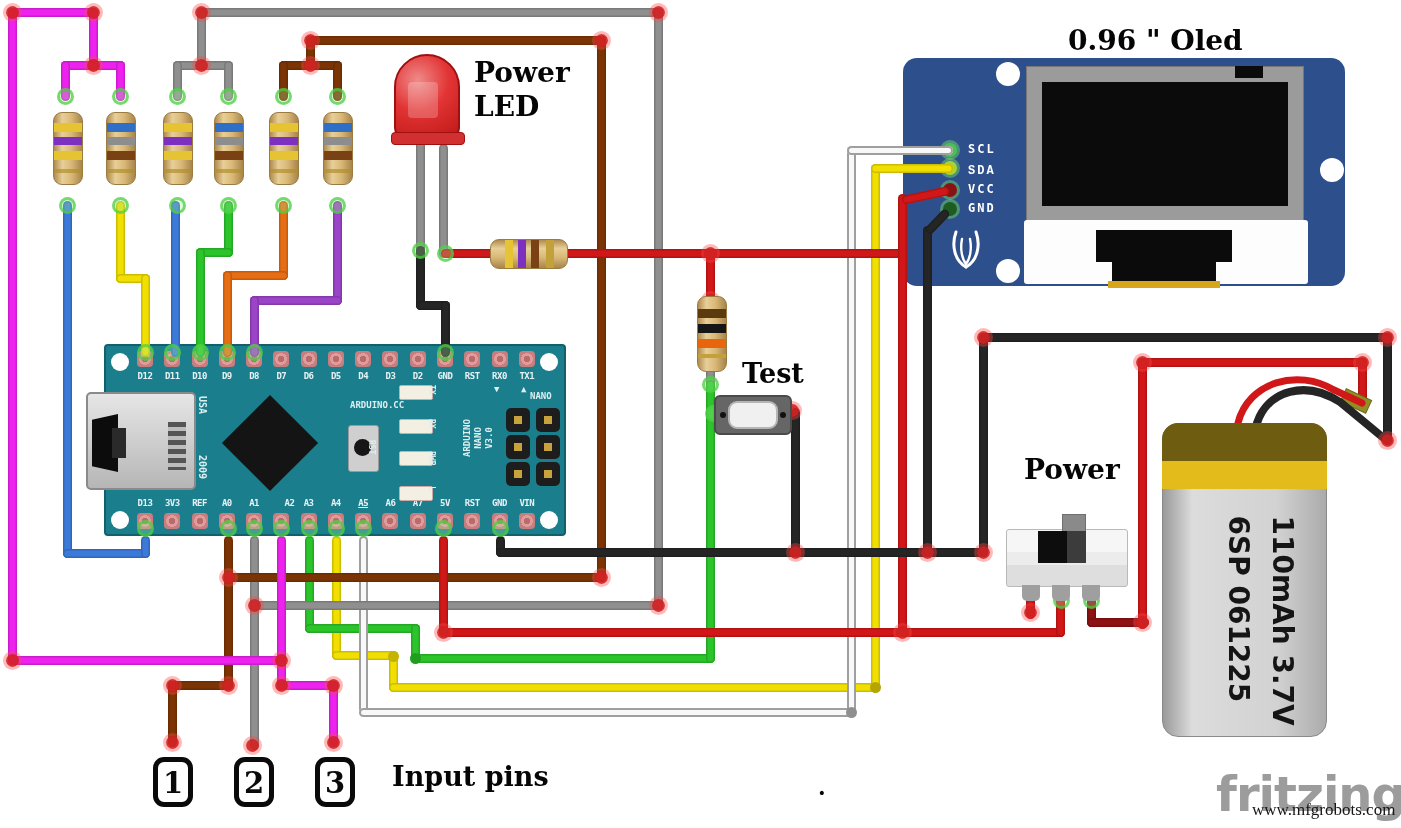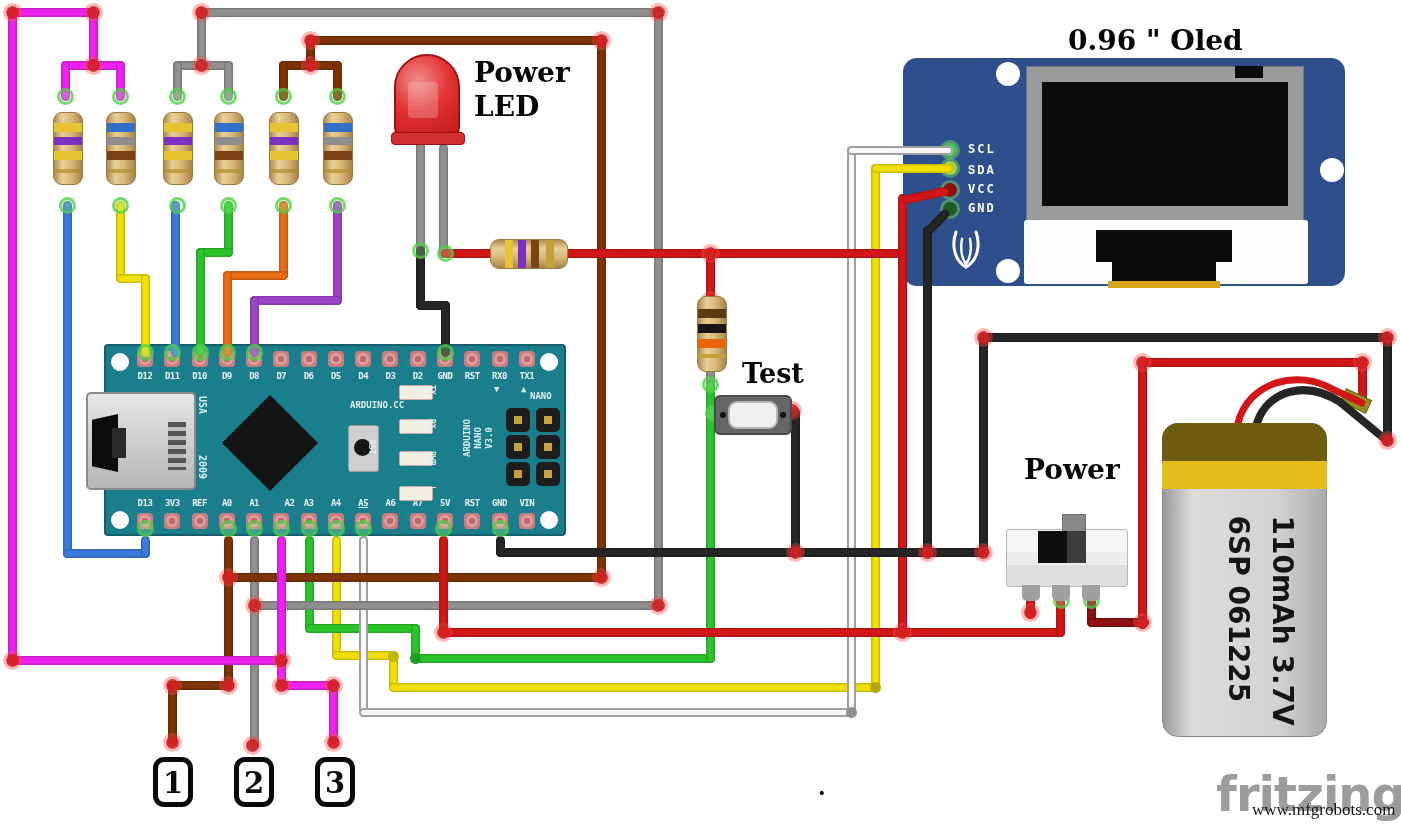--- a/index.html
+++ b/index.html
@@ -422,20 +422,21 @@
   <div class="abs" style="left:1162px;top:423px;width:165px;height:38px;border-radius:16px 16px 0 0;background:#6e5c10;"></div>
   <div class="abs" style="left:1162px;top:461px;width:165px;height:28px;background:#e3bc1b;"></div>
   <div class="btxt" style="left:1153px;top:584px;">6SP 061225</div>
   <div class="btxt" style="left:1197px;top:584px;">110mAh 3.7V</div>
 
   <div class="lbl" style="left:1068px;top:24px;font-size:28px;">0.96 " Oled</div>
   <div class="lbl" style="left:474px;top:56px;font-size:28px;">Power</div>
   <div class="lbl" style="left:474px;top:90px;font-size:28px;">LED</div>
   <div class="lbl" style="left:742px;top:358px;font-size:27px;text-align:center;">Test</div>
   <div class="lbl" style="left:1024px;top:453px;font-size:28px;">Power</div>
+  <div class="lbl" style="left:392px;top:761px;font-size:27px;">Input pins</div>
   <div class="lbl" style="left:818px;top:774px;font-size:22px;">.</div>
 
   <div id="boxes" class="abs" style="left:0;top:0;">
       <div class="numbox" style="left:153px;top:757px;">1</div>
       <div class="numbox" style="left:234px;top:757px;">2</div>
       <div class="numbox" style="left:315px;top:757px;">3</div>
     </div>
 
   <div class="abs" style="left:1216px;top:766px;font-size:48px;font-weight:600;color:#9c9c9c;letter-spacing:-1px;font-family:'DejaVu Sans',sans-serif;">fritzing</div>
   <div class="abs" style="left:1252px;top:800px;font-size:17px;color:#161616;font-family:'Liberation Serif',serif;">www.mfgrobots.com</div>

